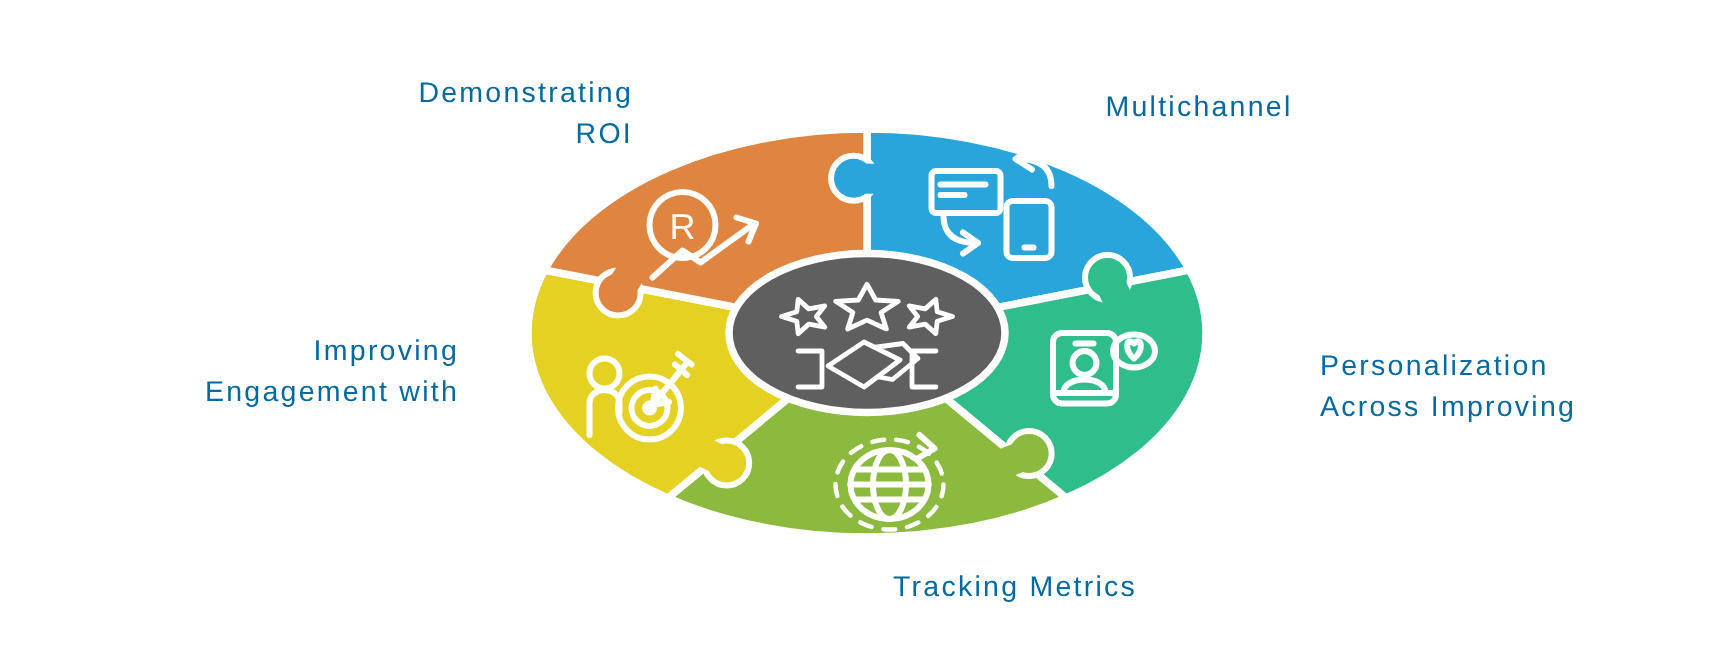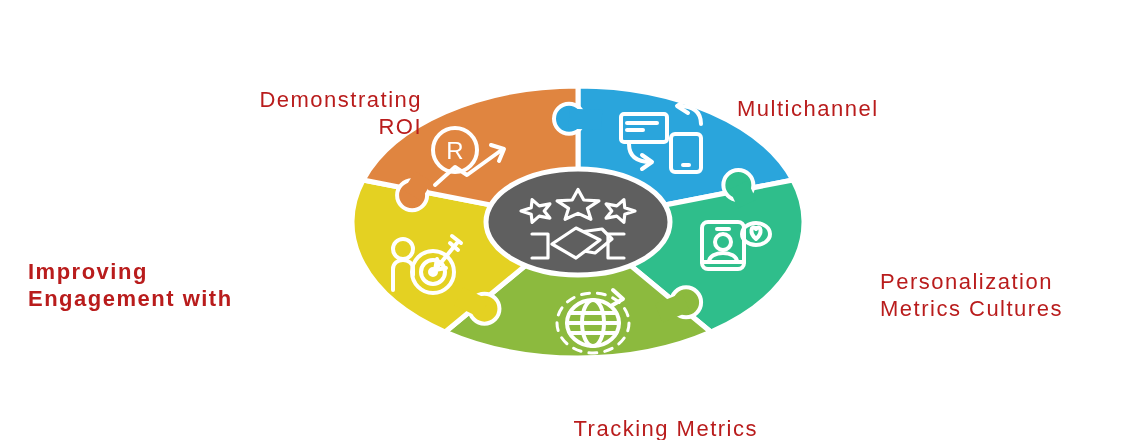--- a/index.html
+++ b/index.html
@@ -5,33 +5,32 @@
   html,body{margin:0;padding:0;background:#fff;}
   #canvas{
     position:relative;
     width:1140px;height:440px;
     background:#fff;
     overflow:hidden;
     font-family:"Liberation Sans", sans-serif;
   }
   .seg-label{
     position:absolute;
-    font-size:22px;
+    font-size:19px;
     line-height:27px;
     letter-spacing:1.5px;
-    color:#b91c1c;
+    color:#0369a1;
     font-weight:500;
-    margin-top:37px;
   }
   .seg-label span{display:block;}
   #lbl-roi            {left:130px; top:49px;  width:292px; text-align:right;}
   #lbl-multichannel   {left:737px; top:58px;  width:270px; text-align:left;}
   #lbl-personalization{left:880px; top:231px; width:246px; text-align:left;}
   #lbl-tracking       {left:398px; top:378px; width:360px; text-align:right;}
-  #lbl-kpis           {left:28px;  top:221px; width:278px; text-align:left;font-weight:bold;}
+  #lbl-kpis           {left:28px;  top:221px; width:278px; text-align:right;}
   #wheel-svg{position:absolute;left:0;top:0;}
   .icon-stroke{stroke:#fff;fill:none;stroke-width:4;stroke-linecap:round;stroke-linejoin:round;}
   .icon-stroke-thin{stroke:#fff;fill:none;stroke-width:3.2;stroke-linecap:round;stroke-linejoin:round;}
   .r-text{fill:#fff;stroke:none;font-family:"Liberation Sans",sans-serif;font-size:24px;font-weight:400;}
 </style>
 </head>
 <body>
 
 <div id="canvas">
 
@@ -129,21 +128,21 @@
 
   <div id="lbl-roi" class="seg-label">
     <span>Demonstrating</span>
     <span>ROI</span>
   </div>
   <div id="lbl-multichannel" class="seg-label">
     <span>Multichannel</span>
   </div>
   <div id="lbl-personalization" class="seg-label">
     <span>Personalization</span>
-    <span>Metrics Cultures</span>
+    <span>Across Improving</span>
   </div>
   <div id="lbl-tracking" class="seg-label">
     <span>Tracking Metrics</span>
   </div>
   <div id="lbl-kpis" class="seg-label">
     <span>Improving</span>
     <span>Engagement with</span>
   </div>
 </div>
 

